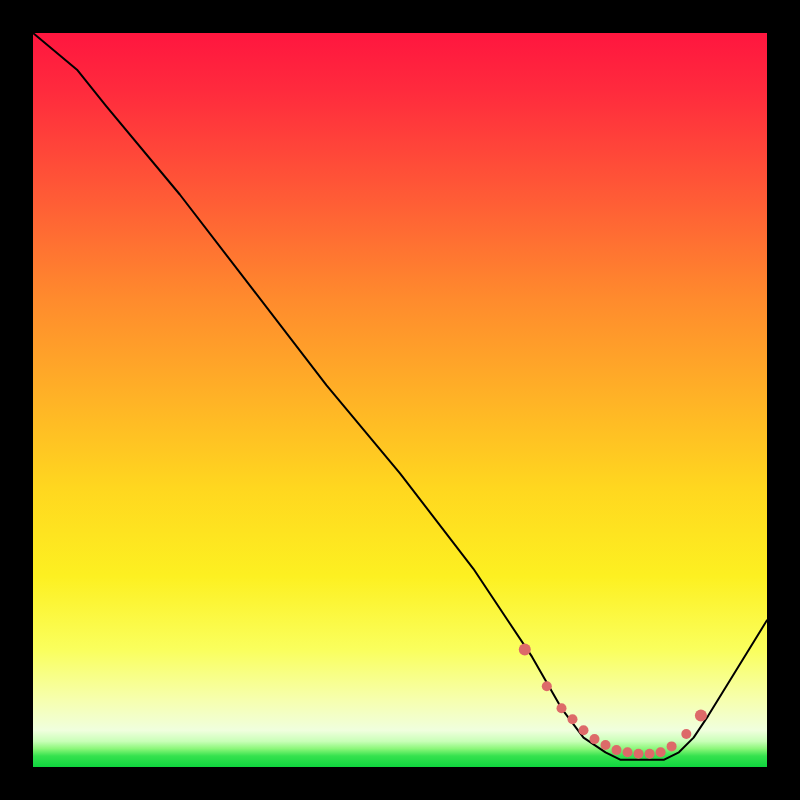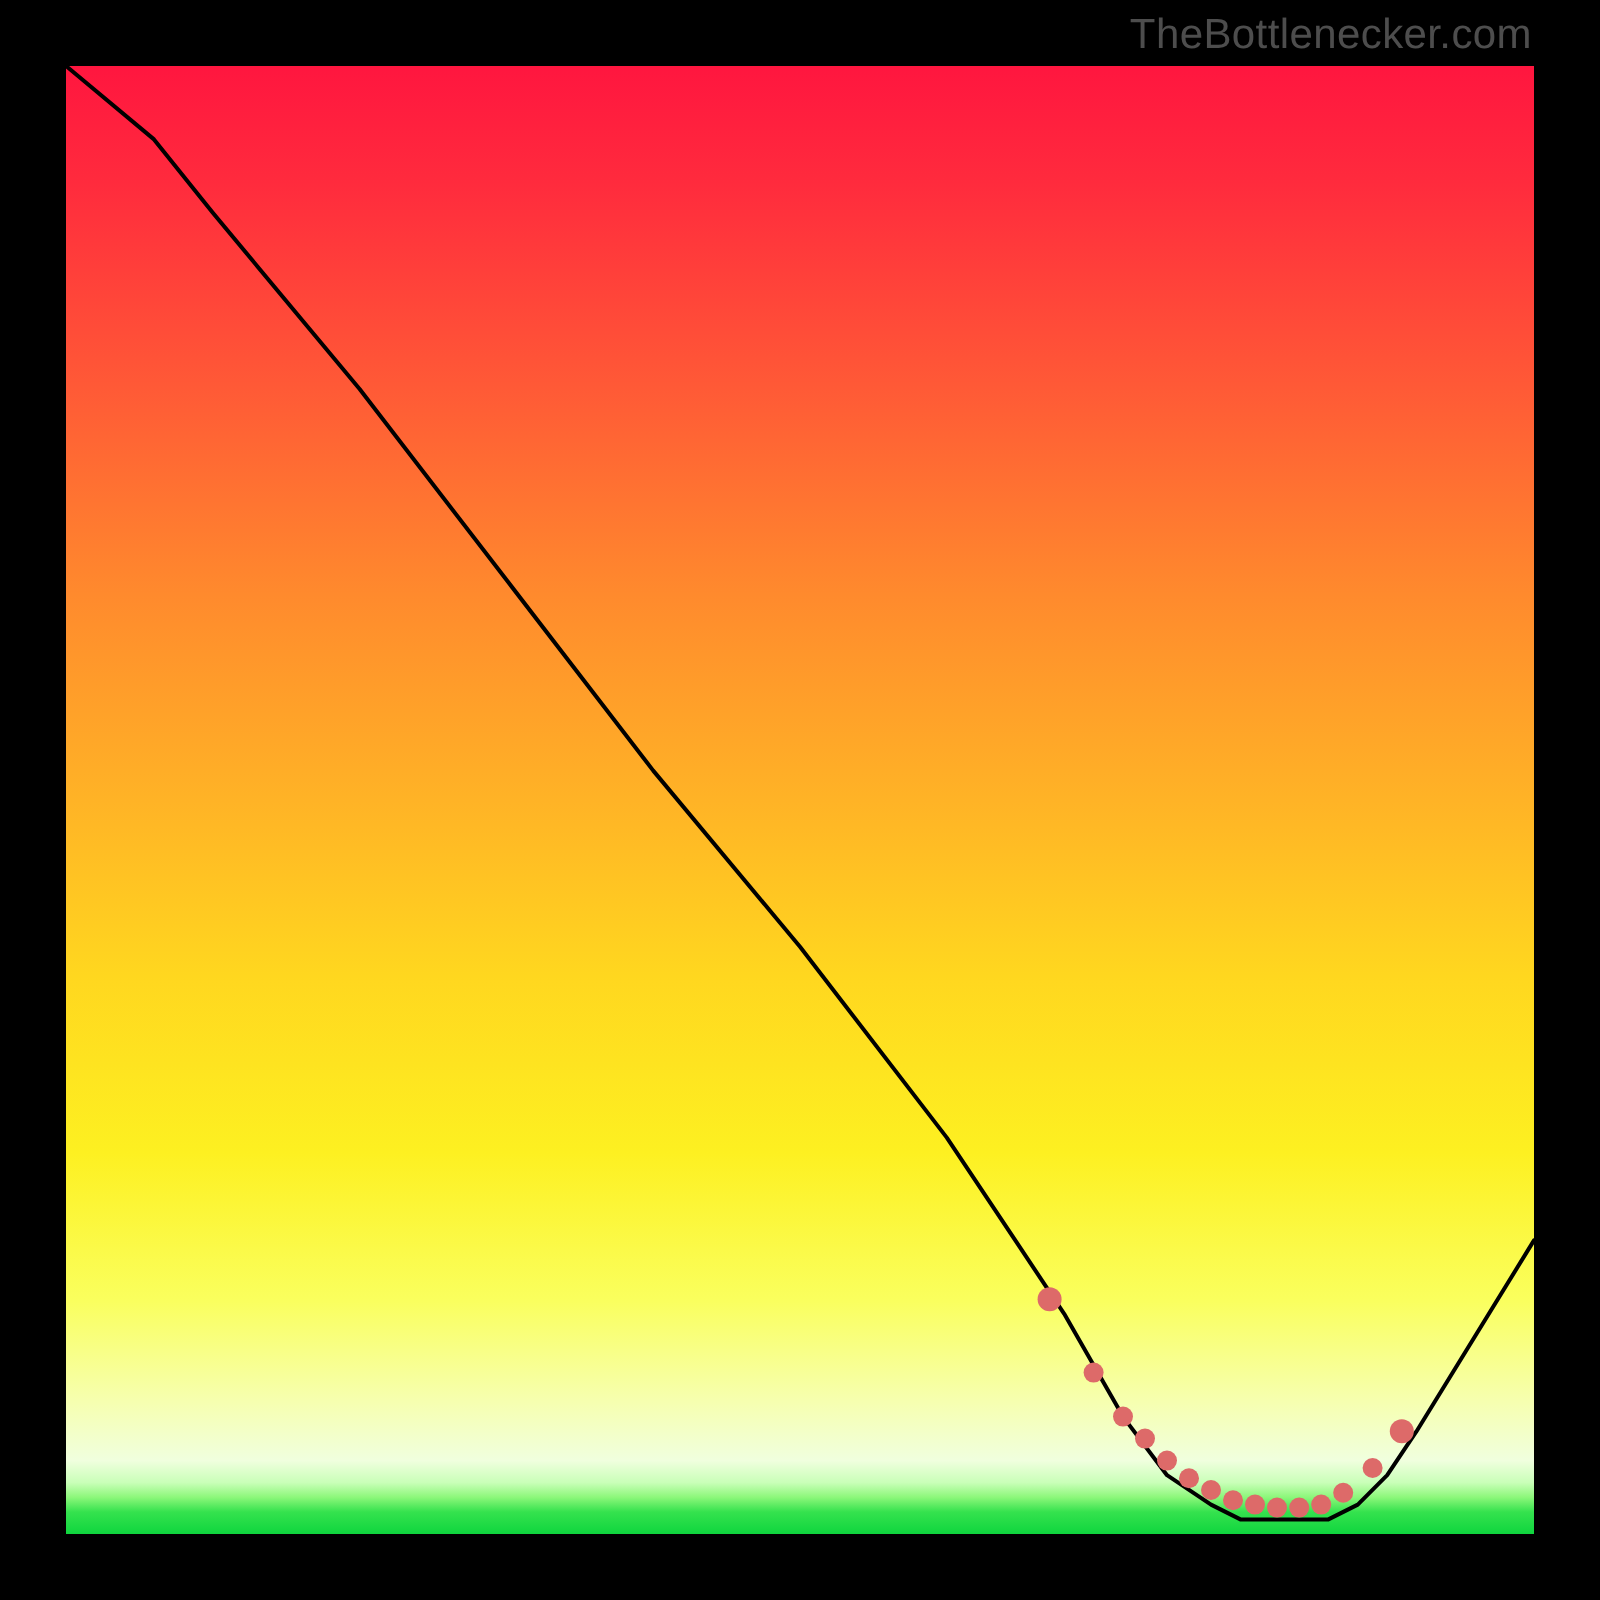--- a/index.html
+++ b/index.html
@@ -75,21 +75,20 @@
   .dot {
     fill: #dd6a69;
     stroke: none;
   }
 </style>
 </head>
 <body>
 
 <div class="frame">
 
-  <div class="watermark">TheBottlenecker.com</div>
 
   <div class="plot-area">
     <div class="gradient"></div>
     <svg class="curve" viewBox="0 0 734 734">
       <path id="curve-path" class="line" d="M0.0 0.0 L44.0 36.7 L73.4 73.4 L146.8 161.5 L220.2 256.9 L293.6 352.3 L367.0 440.4 L440.4 535.8 L499.1 623.9 L528.5 675.3 L550.5 704.6 L572.5 719.3 L587.2 726.7 L609.2 726.7 L631.2 726.7 L645.9 719.3 L660.6 704.6 L675.3 682.6 L734.0 587.2"></path>
       <g id="dots-group">
           <circle cx="491.8" cy="616.6" r="6" class="dot"></circle>
           <circle cx="513.8" cy="653.3" r="5" class="dot"></circle>
           <circle cx="528.5" cy="675.3" r="5" class="dot"></circle>
           <circle cx="539.5" cy="686.3" r="5" class="dot"></circle>

